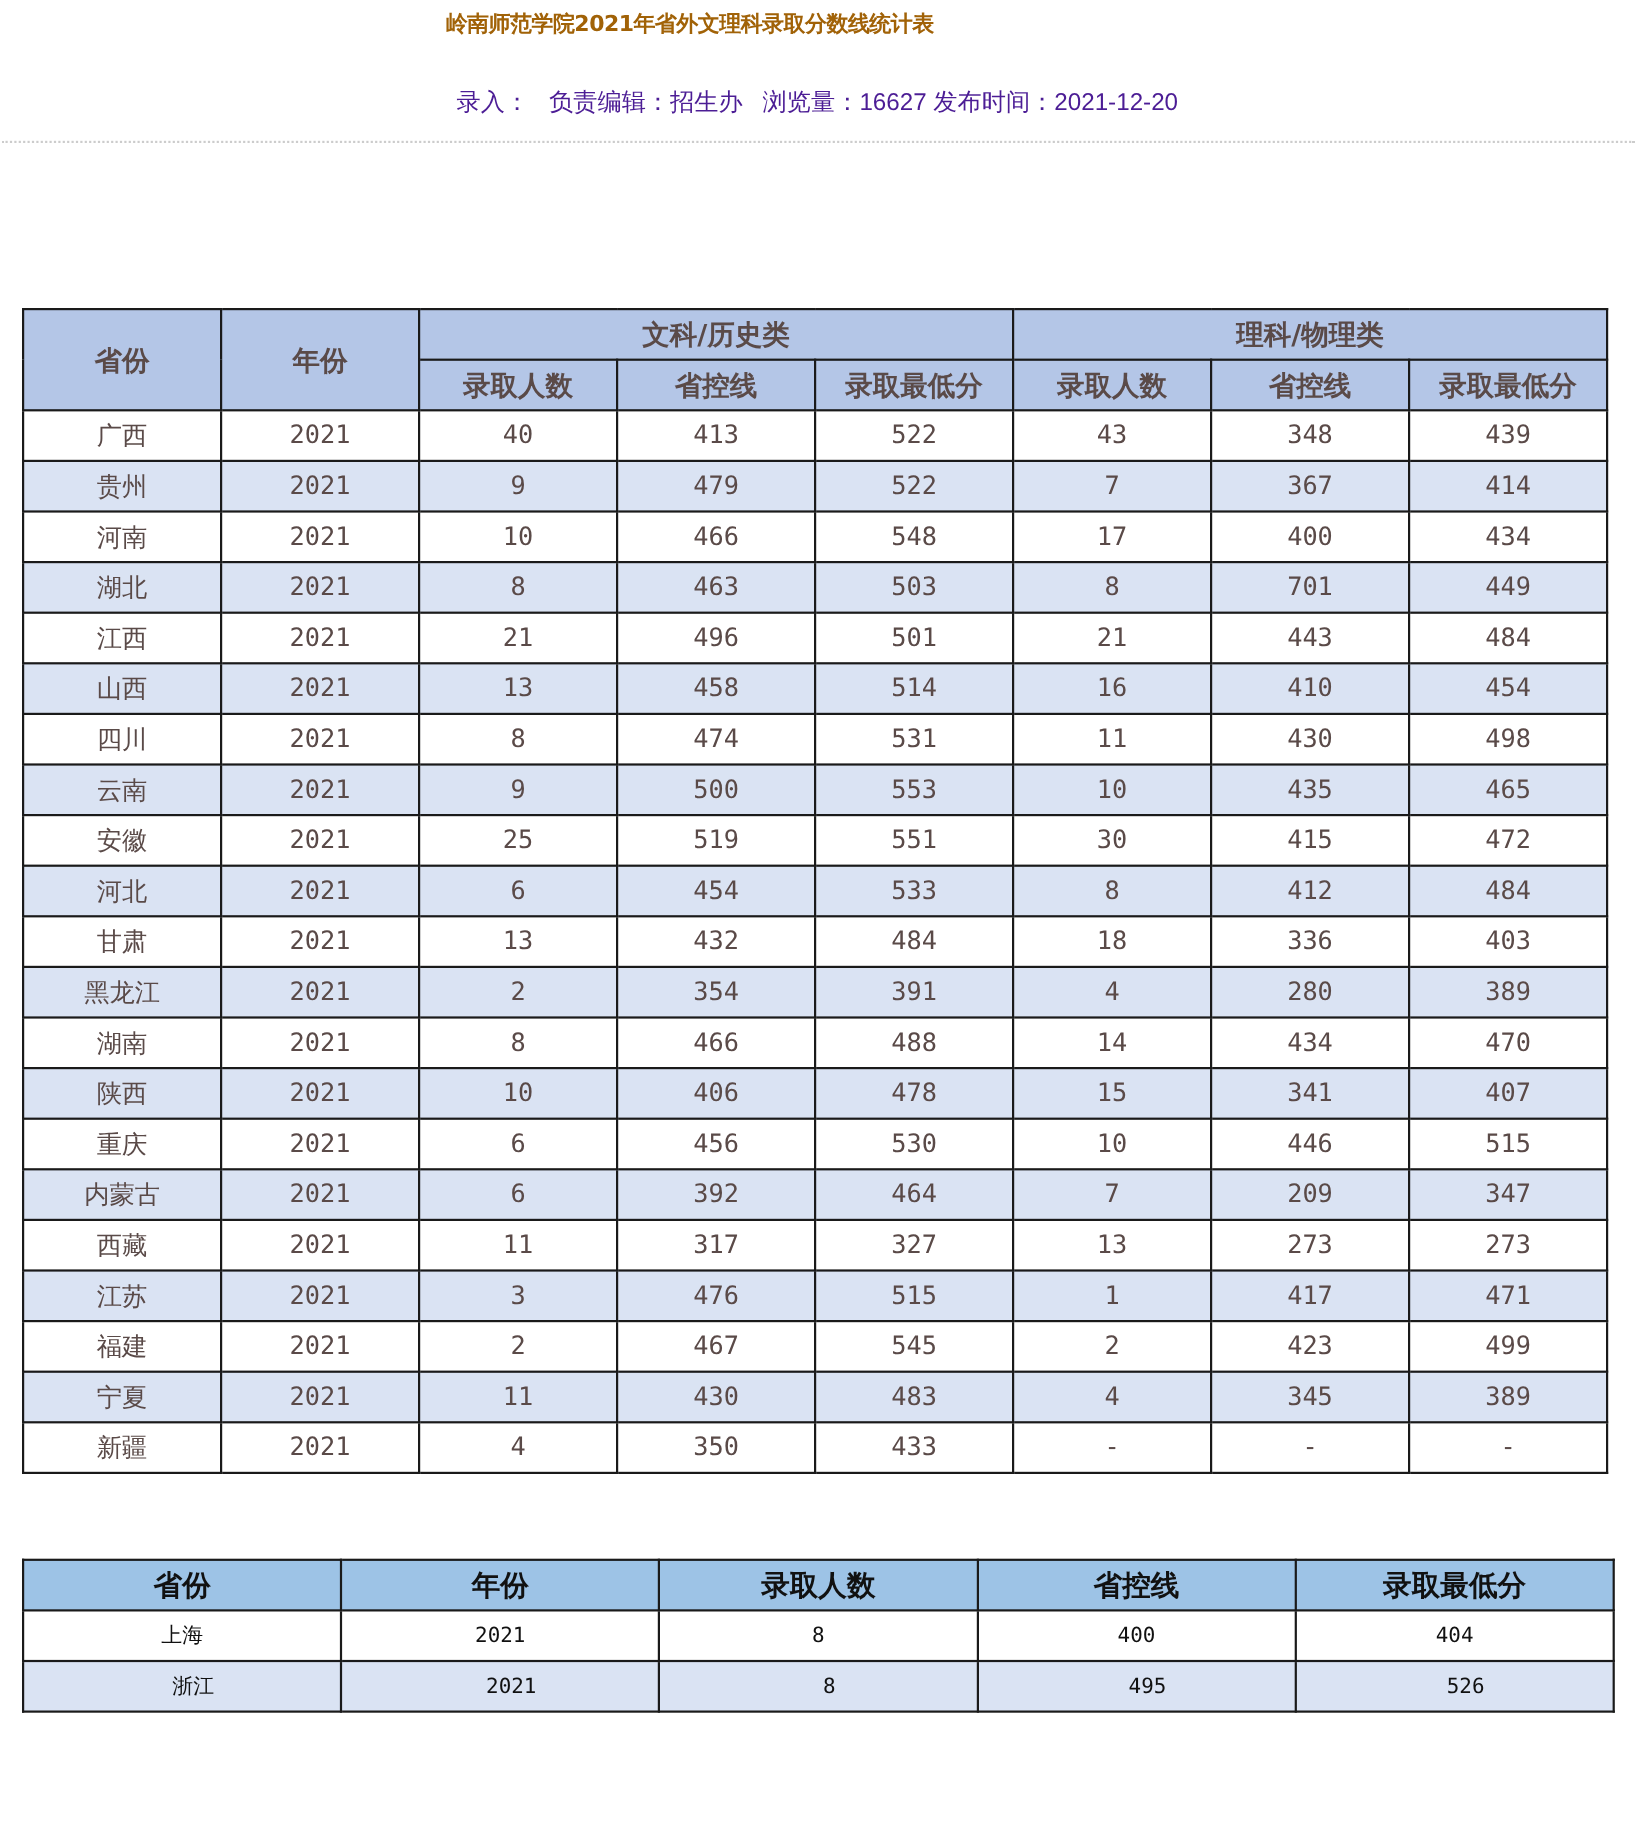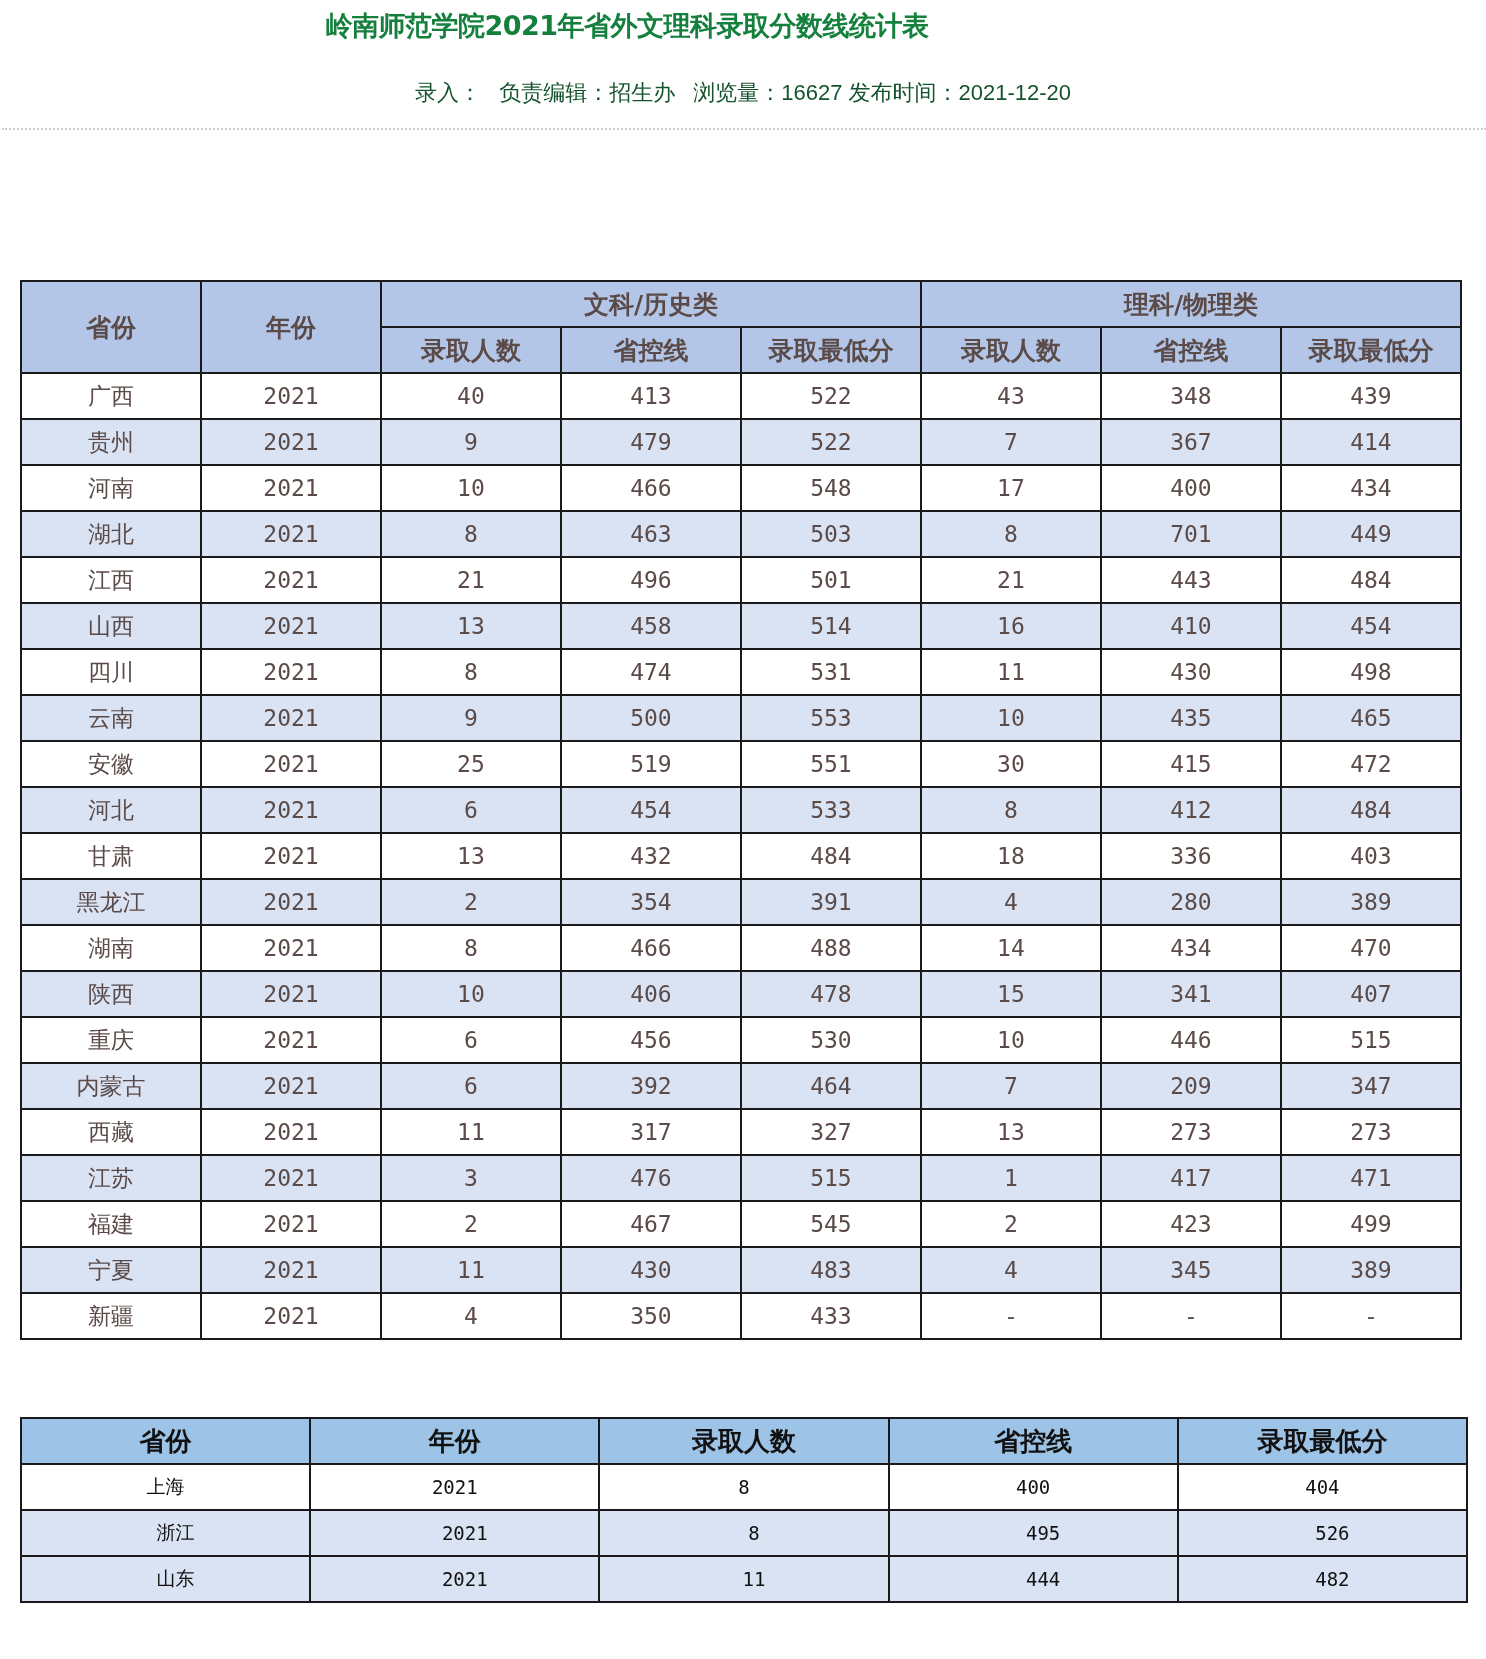--- a/index.html
+++ b/index.html
@@ -1,18 +1,18 @@
 <!DOCTYPE html>
 <html><head>
 <meta charset="utf-8">
 <style>
   html, body { margin: 0; padding: 0; background: #ffffff; }
   body { width: 1486px; height: 1659px; position: relative; font-family: "DejaVu Sans", sans-serif; overflow: hidden; }
-  .title { position: absolute; top: 8px; left: 0; width: 1254px; text-align: center; font-size: 27px; font-weight: bold; color: #15803d; letter-spacing: -0.5px; }
-  .meta { position: absolute; top: 78px; left: 0; width: 1486px; text-align: center; font-size: 22px; color: #14532d; font-family: "Liberation Sans", sans-serif; }
+  .title { position: absolute; top: 8px; left: 0; width: 1254px; text-align: center; font-size: 20px; font-weight: bold; color: #a16207; letter-spacing: -0.5px; }
+  .meta { position: absolute; top: 78px; left: 0; width: 1486px; text-align: center; font-size: 22px; color: #4c1d95; font-family: "Liberation Sans", sans-serif; }
   .meta span { margin: 0 6px; }
   .divider { position: absolute; top: 128px; left: 2px; width: 1484px; border-top: 2px dotted #cccccc; height: 0; }
 
   table { border-collapse: collapse; position: absolute; table-layout: fixed; }
   td, th { border: 2px solid #1a1a1a; text-align: center; padding: 0; }
 
   #t1 { top: 280px; left: 20px; width: 1442px; color: #5a4a48; font-family: "DejaVu Sans Mono", monospace; }
   #t1 th { background: #b4c6e7; font-size: 25px; font-weight: bold; height: 44px; font-family: "DejaVu Sans", sans-serif; }
   #t1 td { font-size: 23px; height: 44px; }
   #t1 tr.odd td { background: #ffffff; }
@@ -301,21 +301,14 @@
         <td>400</td>
         <td>404</td>
       </tr>
       <tr class="even">
         <td>浙江</td>
         <td>2021</td>
         <td>8</td>
         <td>495</td>
         <td>526</td>
       </tr>
-      <tr class="even">
-        <td>山东</td>
-        <td>2021</td>
-        <td>11</td>
-        <td>444</td>
-        <td>482</td>
-      </tr>
     </tbody>
 </table>
 
 </body></html>

